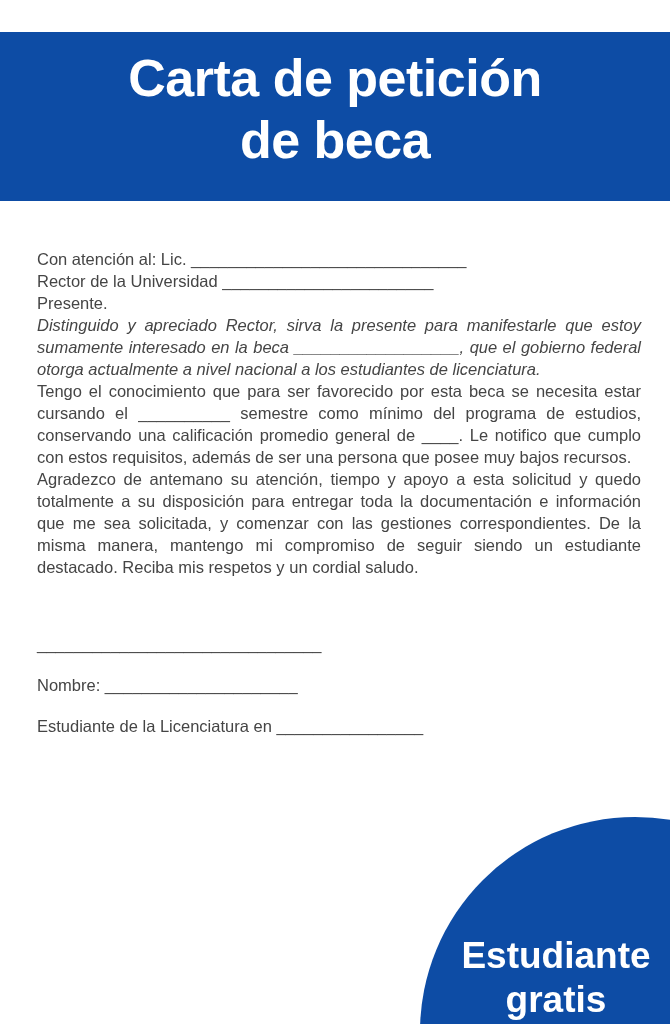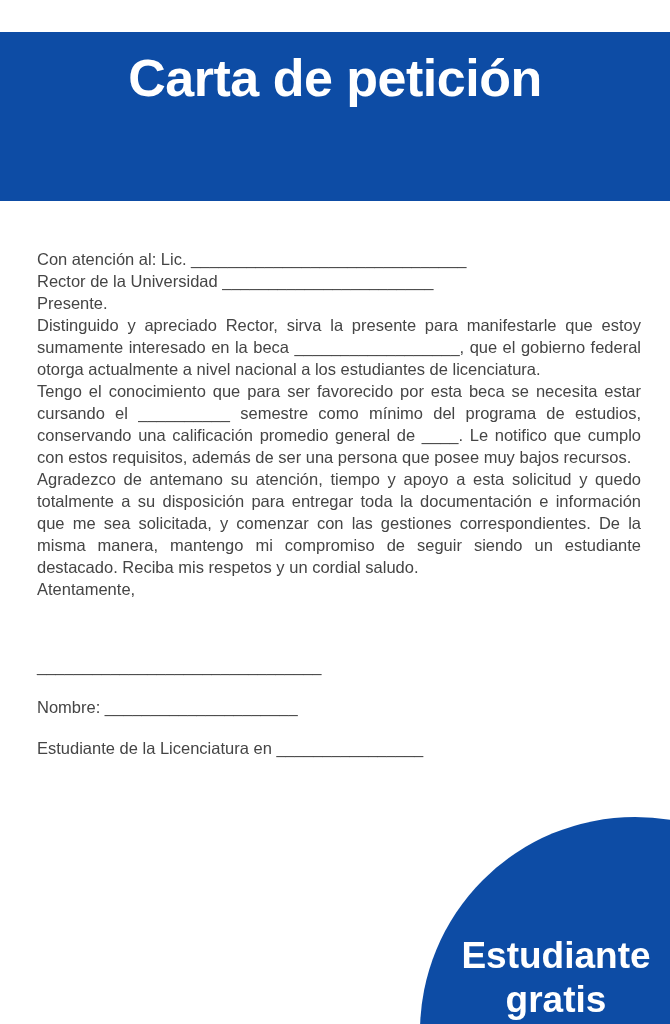--- a/index.html
+++ b/index.html
@@ -45,21 +45,21 @@
     position: absolute;
     left: 4px; top: 169px;
     width: 670px;
     padding: 47px 33px 0 33px;
     font-size: 16.5px;
     line-height: 22px;
   }
   .letter p { margin: 0; }
   .greet   { margin-bottom: 18px; }
   .par     { text-align: justify; margin-bottom: 16px; }
-  .par-first { margin-top: 24px; }
+  .par-first { margin-top: 24px; font-style: italic; }
   .closing { margin-top: 50px; }
   .sig-block {
     margin-top: 55px;
     text-align: left;
   }
   .sig-block p { margin-bottom: 19px; }
 
   
   .badge-circle {
     position: absolute;
@@ -80,33 +80,32 @@
     line-height: 44px;
     font-weight: bold;
   }
 </style>
 </head>
 <body>
 
 <div class="page">
 
   <header class="banner">
-    <h1><span>Carta de petición</span><br></h1>
+    <h1><span>Carta de petición</span><br><span>de beca</span></h1>
   </header>
 
   <main class="letter">
     <p class="greet">Con atención al: Lic. ______________________________</p>
     <p class="greet">Rector de la Universidad _______________________</p>
     <p class="greet">Presente.</p>
 
     <p class="par par-first">Distinguido y apreciado Rector, sirva la presente para manifestarle que estoy sumamente interesado en la beca __________________, que el gobierno federal otorga actualmente a nivel nacional a los estudiantes de licenciatura.</p>
     <p class="par">Tengo el conocimiento que para ser favorecido por esta beca se necesita estar cursando el __________ semestre como mínimo del programa de estudios, conservando una calificación promedio general de ____. Le notifico que cumplo con estos requisitos, además de ser una persona que posee muy bajos recursos.</p>
     <p class="par">Agradezco de antemano su atención, tiempo y apoyo a esta solicitud y quedo totalmente a su disposición para entregar toda la documentación e información que me sea solicitada, y comenzar con las gestiones correspondientes. De la misma manera, mantengo mi compromiso de seguir siendo un estudiante destacado. Reciba mis respetos y un cordial saludo.</p>
 
-    <p class="closing">Atentamente,</p>
 
     <div class="sig-block">
       <p>_______________________________</p>
       <p>Nombre: _____________________</p>
       <p>Estudiante de la Licenciatura en ________________</p>
     </div>
   </main>
 
   <div class="badge-circle">
     <div class="badge-text"><span>Estudiante</span><br><span>gratis</span></div>

